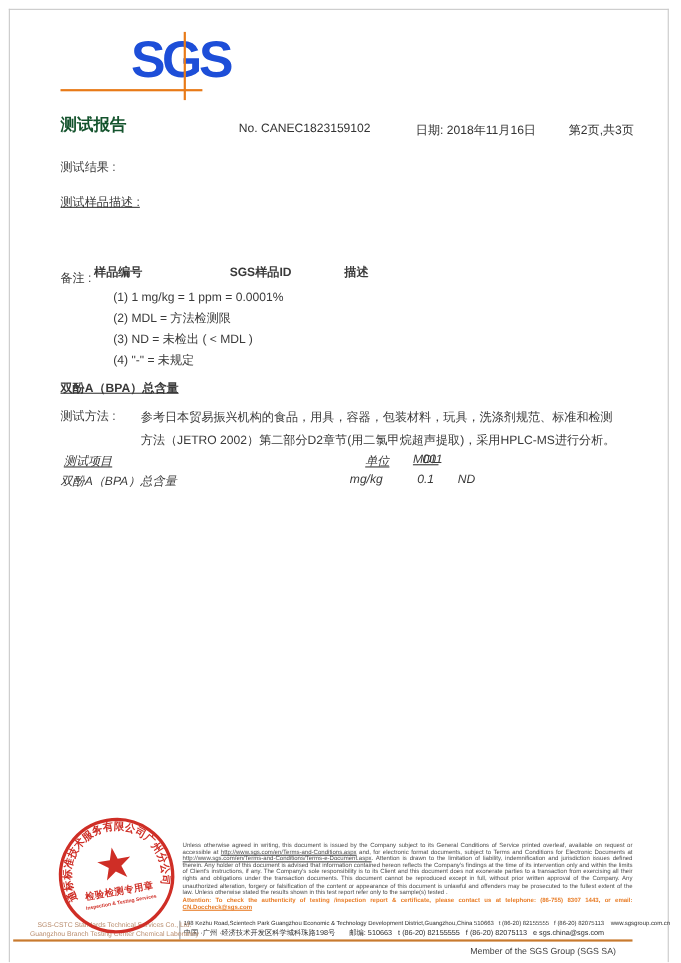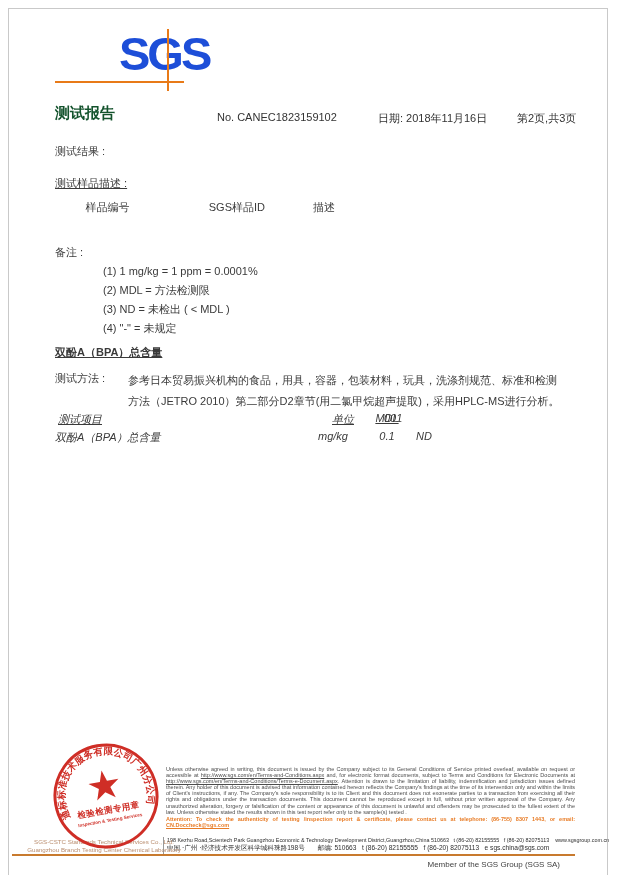--- a/index.html
+++ b/index.html
@@ -22,21 +22,21 @@
   .hmeta{font-size:11px; color:#333;}
   .report-no{left:217px; top:111px;}
   .date{left:378px; top:111px;}
   .page-info{left:517px; top:111px;}
   
   .body-txt{font-size:11px; color:#3a3a3a;}
   .results-label{left:55px; top:144px;}
   .sample-desc-label{left:55px; top:176px; text-decoration:underline;}
   .sample-table{left:55px; top:198px; width:480px;}
   .st-row{display:flex; height:18px; align-items:center; font-size:11px;}
-  .st-head{font-weight:normal;}
+  .st-head{font-weight:bold;margin-top:40px;}
   .st-c1{width:105px; text-align:center;}
   .st-c2{width:105px; text-align:right;}
   .st-c3{padding-left:48px;}
   .notes-label{left:55px; top:245px;}
   .notes-list{left:103px; top:262px; line-height:19px;}
   .bpa-title{left:55px; top:345px; font-weight:bold; text-decoration:underline;}
   .method-label{left:55px; top:371px;}
   .method-text{left:128px; top:370px; width:437px; line-height:20.5px;}
   
   .rt{font-size:11px;font-style:italic;}
@@ -92,21 +92,21 @@
   <div class="abs body-txt notes-label">备注 :</div>
   <div class="abs body-txt notes-list">
     <div>(1) 1 mg/kg = 1 ppm = 0.0001%</div>
     <div>(2) MDL = 方法检测限</div>
     <div>(3) ND = 未检出 ( &lt; MDL )</div>
     <div>(4) "-" = 未规定</div>
   </div>
 
   <div class="abs body-txt bpa-title">双酚A（BPA）总含量</div>
   <div class="abs body-txt method-label">测试方法 :</div>
-  <div class="abs body-txt method-text">参考日本贸易振兴机构的食品，用具，容器，包装材料，玩具，洗涤剂规范、标准和检测方法（JETRO 2010）第二部分D2章节(用二氯甲烷超声提取)，采用HPLC-MS进行分析。</div>
+  <div class="abs body-txt method-text">参考日本贸易振兴机构的食品，用具，容器，包装材料，玩具，洗涤剂规范、标准和检测方法（JETRO 2002）第二部分D2章节(用二氯甲烷超声提取)，采用HPLC-MS进行分析。</div>
 
   <div class="abs rt rt-item-h">测试项目</div>
   <div class="abs rt rt-unit-h">单位</div>
   <div class="abs rt rt-mdl-h">MDL</div>
   <div class="abs rt rt-001-h">001</div>
   <div class="abs rt rt-item">双酚A（BPA）总含量</div>
   <div class="abs rt rt-unit">mg/kg</div>
   <div class="abs rt rt-mdl">0.1</div>
   <div class="abs rt rt-001">ND</div>
 

